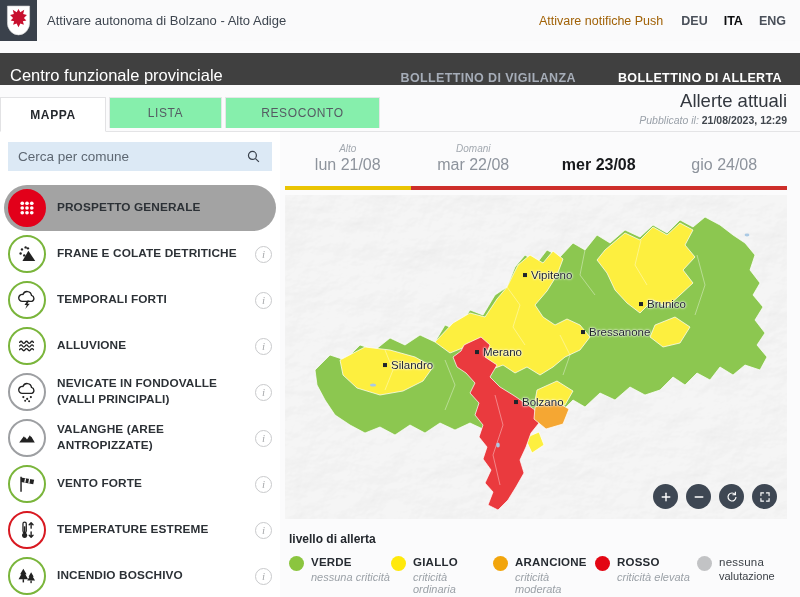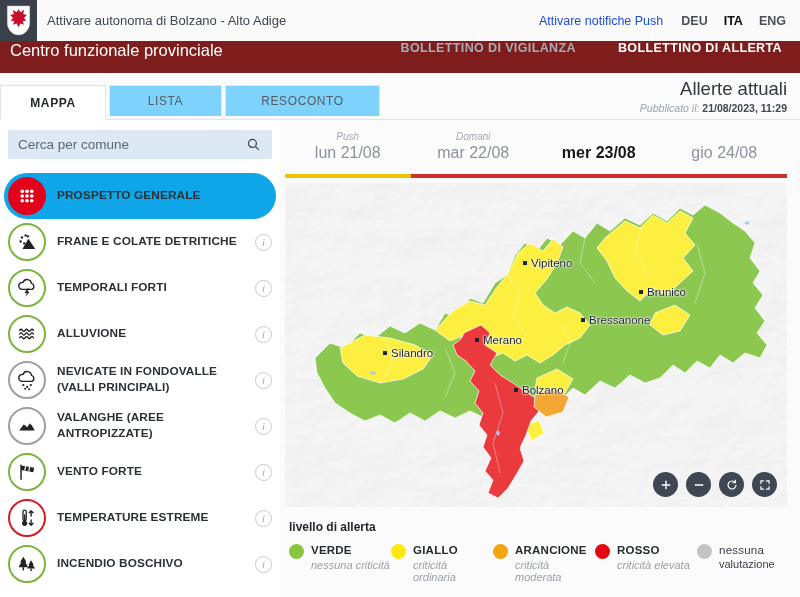--- a/index.html
+++ b/index.html
@@ -5,36 +5,36 @@
   * { margin:0; padding:0; box-sizing:border-box; }
   html,body { width:800px; height:597px; overflow:hidden; }
   body { font-family:"Liberation Sans", sans-serif; background:#fbfbfc; color:#2e3338; position:relative; }
 
   
   .header { height:41px; background:#fafafb; display:flex; align-items:center; }
   .logo-box { width:37px; height:41px; background:#3a414b; display:flex; align-items:center; justify-content:center; flex:0 0 37px; }
   .logo-box svg { width:27px; height:31px; }
   .header-title { font-size:13px; color:#3e4650; margin-left:10px; flex:1; }
   .header-right { display:flex; align-items:center; gap:18px; margin-right:14px; }
-  .push-link { font-size:12.5px; color:#1d4ed8; cursor:pointer; }
+  .push-link { font-size:12.5px; color:#a16207; cursor:pointer; }
   .langs { display:flex; gap:16px; }
   .lang { font-size:12.5px; font-weight:bold; color:#4a505a; cursor:pointer; }
   .lang.active { color:#0b0c0e; }
 
   
-  .navbar { height:32px; background:#7f1d1d; display:flex; align-items:flex-start; }
+  .navbar { height:32px; background:#404040; display:flex; align-items:flex-end;margin-top:12px; }
   .navbar-title { color:#fff; font-size:16.5px; margin-left:10px; flex:1; font-weight:400; }
   .nav-links { display:flex; gap:42px; margin-right:18px; }
   .nav-link { font-size:12.5px; font-weight:bold; letter-spacing:.03em; color:#a6adb8; cursor:pointer; }
   .nav-link.active { color:#ffffff; }
 
   
   .tabstrip { height:47px; background:#fbfbfc; border-bottom:1px solid #e4e4e6; display:flex; align-items:flex-end; position:relative; }
   .tabs { display:flex; }
-  .tab { display:flex; align-items:center; justify-content:center; height:31px; background:#7dd3fc; border:1px solid #e6e6e8; border-bottom:none; font-size:12px; letter-spacing:.05em; color:#555b63; cursor:pointer; }
+  .tab { display:flex; align-items:center; justify-content:center; height:31px; background:#86efac; border:1px solid #e6e6e8; border-bottom:none; font-size:12px; letter-spacing:.05em; color:#555b63; cursor:pointer; }
   .tab:nth-of-type(1){ width:106px; }
   .tab:nth-of-type(2){ width:113px; margin-left:3px; }
   .tab:nth-of-type(3){ width:155px; margin-left:3px; }
   .tab.active { height:35px; background:#fff; border:1px solid #e2e2e4; border-bottom:1px solid #fff; margin-bottom:-1px; font-weight:bold; color:#25292e; }
   .page-head { position:absolute; right:13px; top:5px; text-align:right; }
   .page-title { font-size:18.5px; color:#33383f; }
   .published { font-size:10.5px; margin-top:2px; }
   .published .pl { font-style:italic; color:#9aa1a9; }
   .published .pv { font-weight:bold; color:#41474e; }
 
@@ -43,21 +43,21 @@
   .sidebar { width:280px; background:#fff; padding-top:10px; }
   .main { flex:1; padding:11px 13px 0 5px; }
 
   
   .search-box { margin:0 8px 14px 8px; height:29px; background:#dce9f5; display:flex; align-items:center; padding:0 10px; }
   .search-box input { flex:1; border:none; background:transparent; outline:none; font-size:13.5px; color:#39424d; font-family:"Liberation Sans",sans-serif; }
   .search-box input::placeholder { color:#5d6772; opacity:1; }
   .search-box svg { width:17px; height:17px; flex:0 0 17px; cursor:pointer; }
   .menu { display:flex; flex-direction:column; }
   .menu-item { display:flex; align-items:center; gap:11px; min-height:46px; padding:3px 8px 3px 8px; cursor:pointer; }
-  .menu-item.selected { background:#0ea5e9; border-radius:24px; margin:0 4px; padding:3px 4px 3px 4px; }
+  .menu-item.selected { background:#a3a3a3; border-radius:24px; margin:0 4px; padding:3px 4px 3px 4px; }
   .ring { width:38px; height:38px; border-radius:50%; border:2.5px solid var(--ring,#9d9d9d); background:var(--fill,transparent); display:flex; align-items:center; justify-content:center; flex:0 0 38px; }
   .ring svg { width:22px; height:22px; }
   .mi-label { flex:1; font-size:11.8px; font-weight:bold; color:#2c3136; letter-spacing:.01em; line-height:1.35; }
   .info-dot { width:17px; height:17px; border-radius:50%; border:1.5px solid #c9cacc; color:#a7a9ac; font-family:"Liberation Serif",serif; font-style:italic; font-size:11px; display:flex; align-items:center; justify-content:center; flex:0 0 17px; cursor:pointer; }
 
   
   .date-strip { display:flex; }
   .date-col { flex:1; text-align:center; cursor:pointer; }
   .date-sup { font-size:10px; font-style:italic; color:#a3a9b0; min-height:13px; }
   .date-label { font-size:16px; color:#8d939c; padding-bottom:12px; }
@@ -120,21 +120,21 @@
   <div class="tabs">
 
   <div class="tab active">MAPPA</div>
       <div class="tab">LISTA</div>
       <div class="tab">RESOCONTO</div>
     </div>
   <div class="page-head">
     <div class="page-title">Allerte attuali</div>
     <div class="published">
       <span class="pl">Pubblicato il:</span>
-      <span class="pv">21/08/2023, 11:29</span>
+      <span class="pv">21/08/2023, 12:29</span>
     </div>
   </div>
 </div>
 
 <div class="content">
 
   <div class="sidebar">
     <div class="search-box">
       <input type="text" placeholder="Cerca per comune" style="">
       <svg viewBox="0 0 24 24">
@@ -269,21 +269,21 @@
           <span class="info-dot">i</span>
         </div>
       </div>
   </div>
 
   <div class="main">
 
     <div class="date-strip">
 
     <div class="date-col">
-          <div class="date-sup">Push</div>
+          <div class="date-sup">Alto</div>
           <div class="date-label">lun 21/08</div>
           <div class="date-bar" style="--bar: #eac403;"></div>
         </div>
         <div class="date-col">
           <div class="date-sup">Domani</div>
           <div class="date-label">mar 22/08</div>
           <div class="date-bar" style="--bar: #cd2e2a;"></div>
         </div>
         <div class="date-col active">
           <div class="date-sup"></div>

